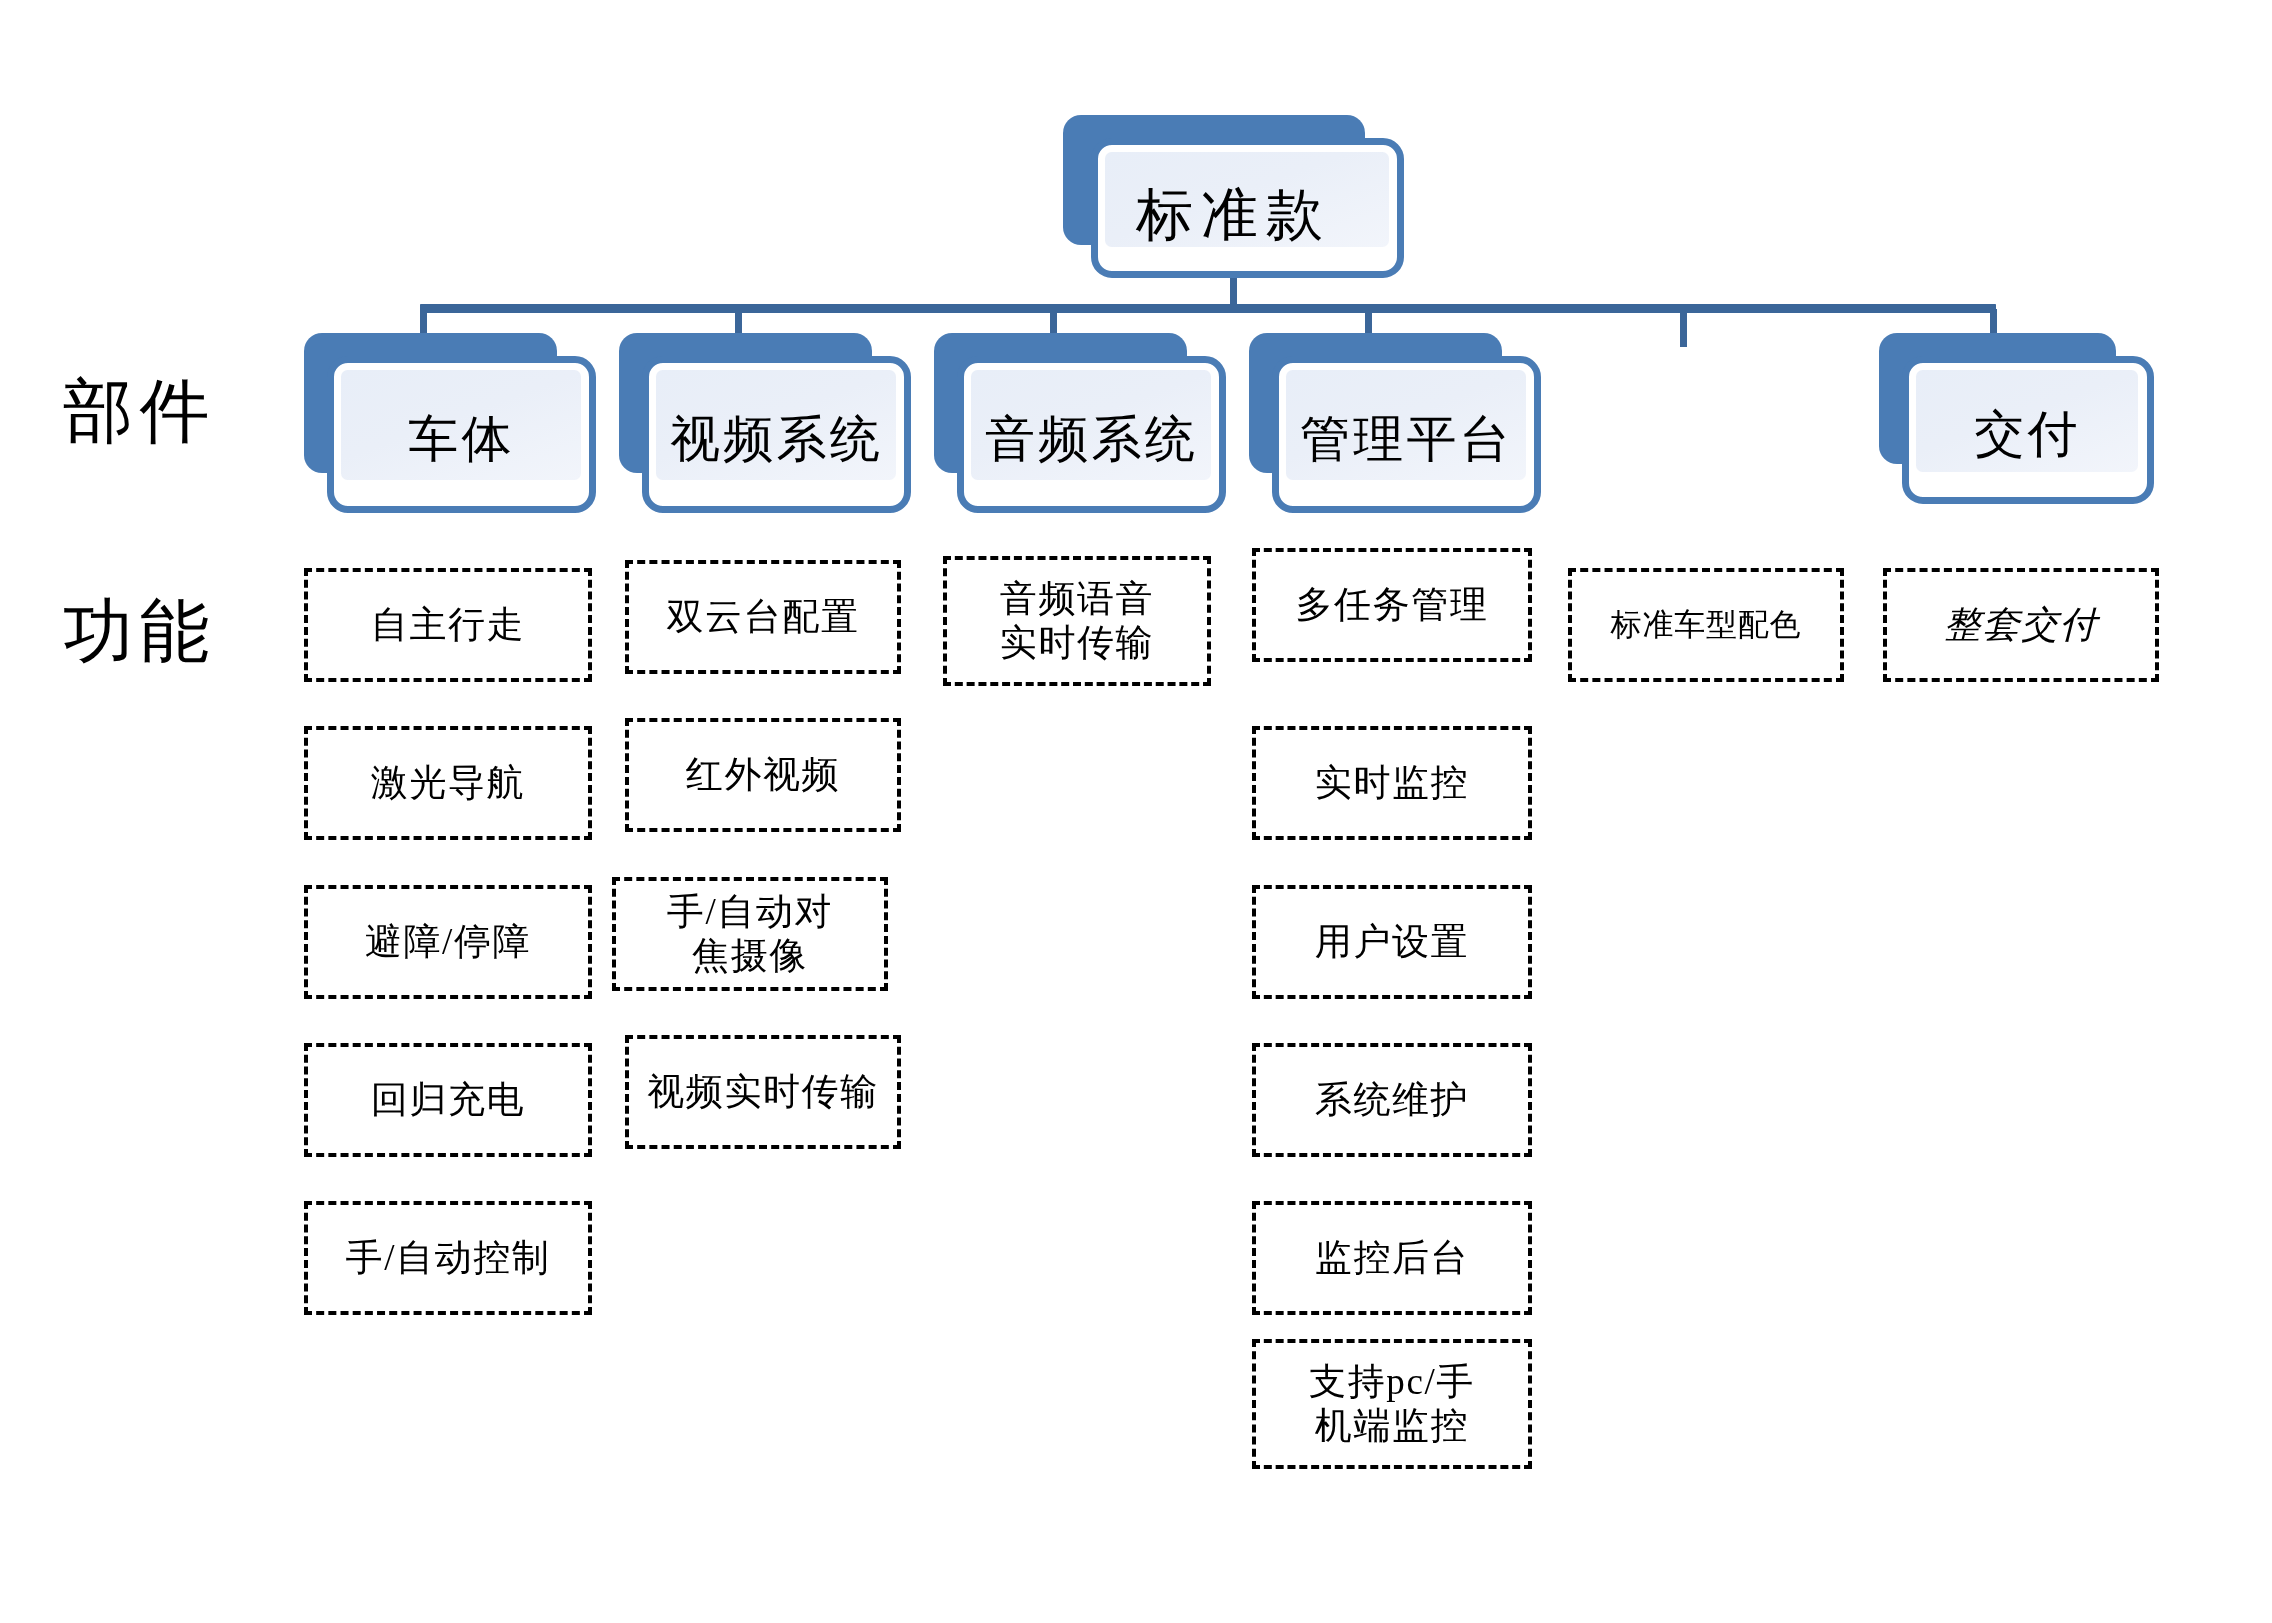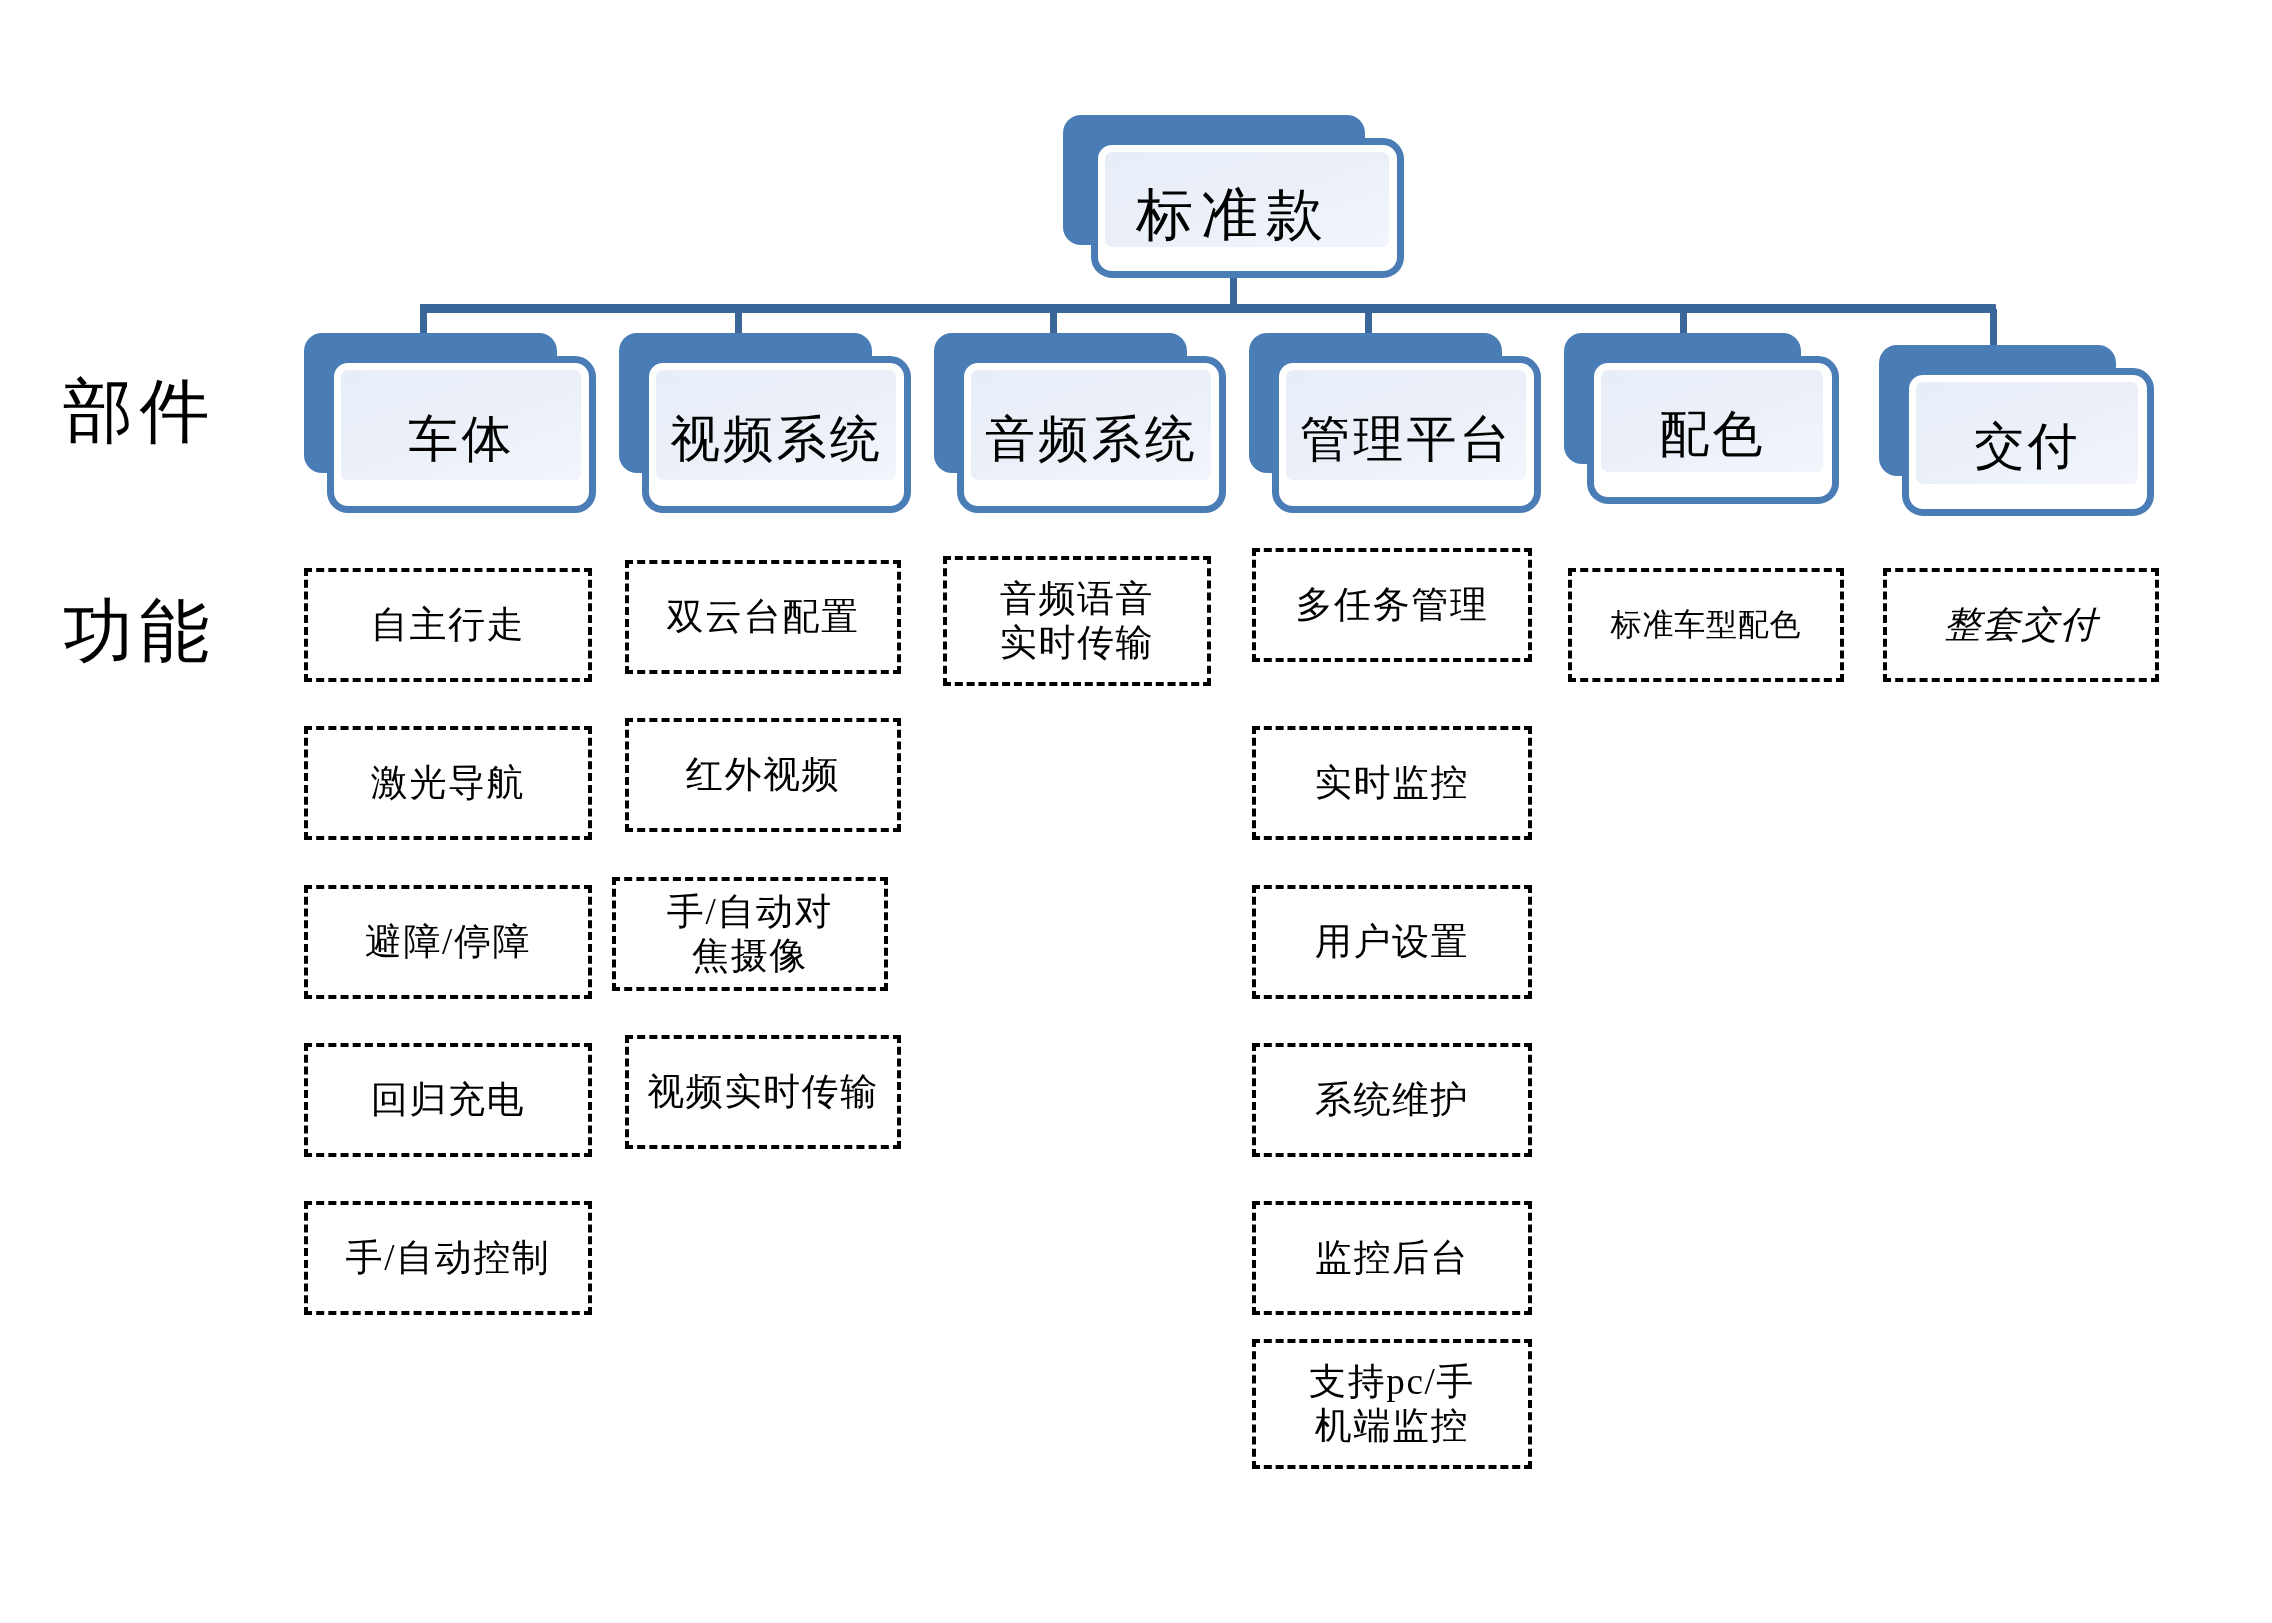--- a/index.html
+++ b/index.html
@@ -168,28 +168,22 @@
     <div class="node-label" style="top:81px; left:23px; right:0;">音频系统</div>
   </div>
 
   <div class="node" style="left:1249px; top:333px; width:292px; height:180px;">
     <div class="shadow-plate" style="left:0; top:0; width:253px; height:140px;"></div>
     <div class="front-plate" style="left:23px; top:23px; width:269px; height:157px;"></div>
     <div class="inner-fill" style="left:37px; top:37px; width:240px; height:110px;"></div>
     <div class="node-label" style="top:81px; left:23px; right:0;">管理平台</div>
   </div>
 
-  <div class="node" style="left:1564px; top:333px; width:274px; height:170px;">
-    <div class="shadow-plate" style="left:0; top:0; width:237px; height:131px;"></div>
-    <div class="front-plate" style="left:23px; top:23px; width:252px; height:148px;"></div>
-    <div class="inner-fill" style="left:37px; top:37px; width:222px; height:102px;"></div>
-    <div class="node-label" style="top:76px; left:23px; right:0;">配色</div>
-  </div>
-
-  <div class="node" style="left:1879px; top:333px; width:274px; height:132px;margin-top:12px;">
+
+  <div class="node" style="left:1879px; top:333px; width:274px; height:132px;">
     <div class="shadow-plate" style="left:0; top:0; width:237px; height:131px;"></div>
     <div class="front-plate" style="left:23px; top:23px; width:252px; height:148px;"></div>
     <div class="inner-fill" style="left:37px; top:37px; width:222px; height:102px;"></div>
     <div class="node-label" style="top:76px; left:23px; right:0;">交付</div>
   </div>
 
   <div class="fbox" style="left:304px; top:568px; width:288px; height:114px;">
     <span class="ftext">自主行走</span>
   </div>
   <div class="fbox" style="left:304px; top:726px; width:288px; height:114px;">

